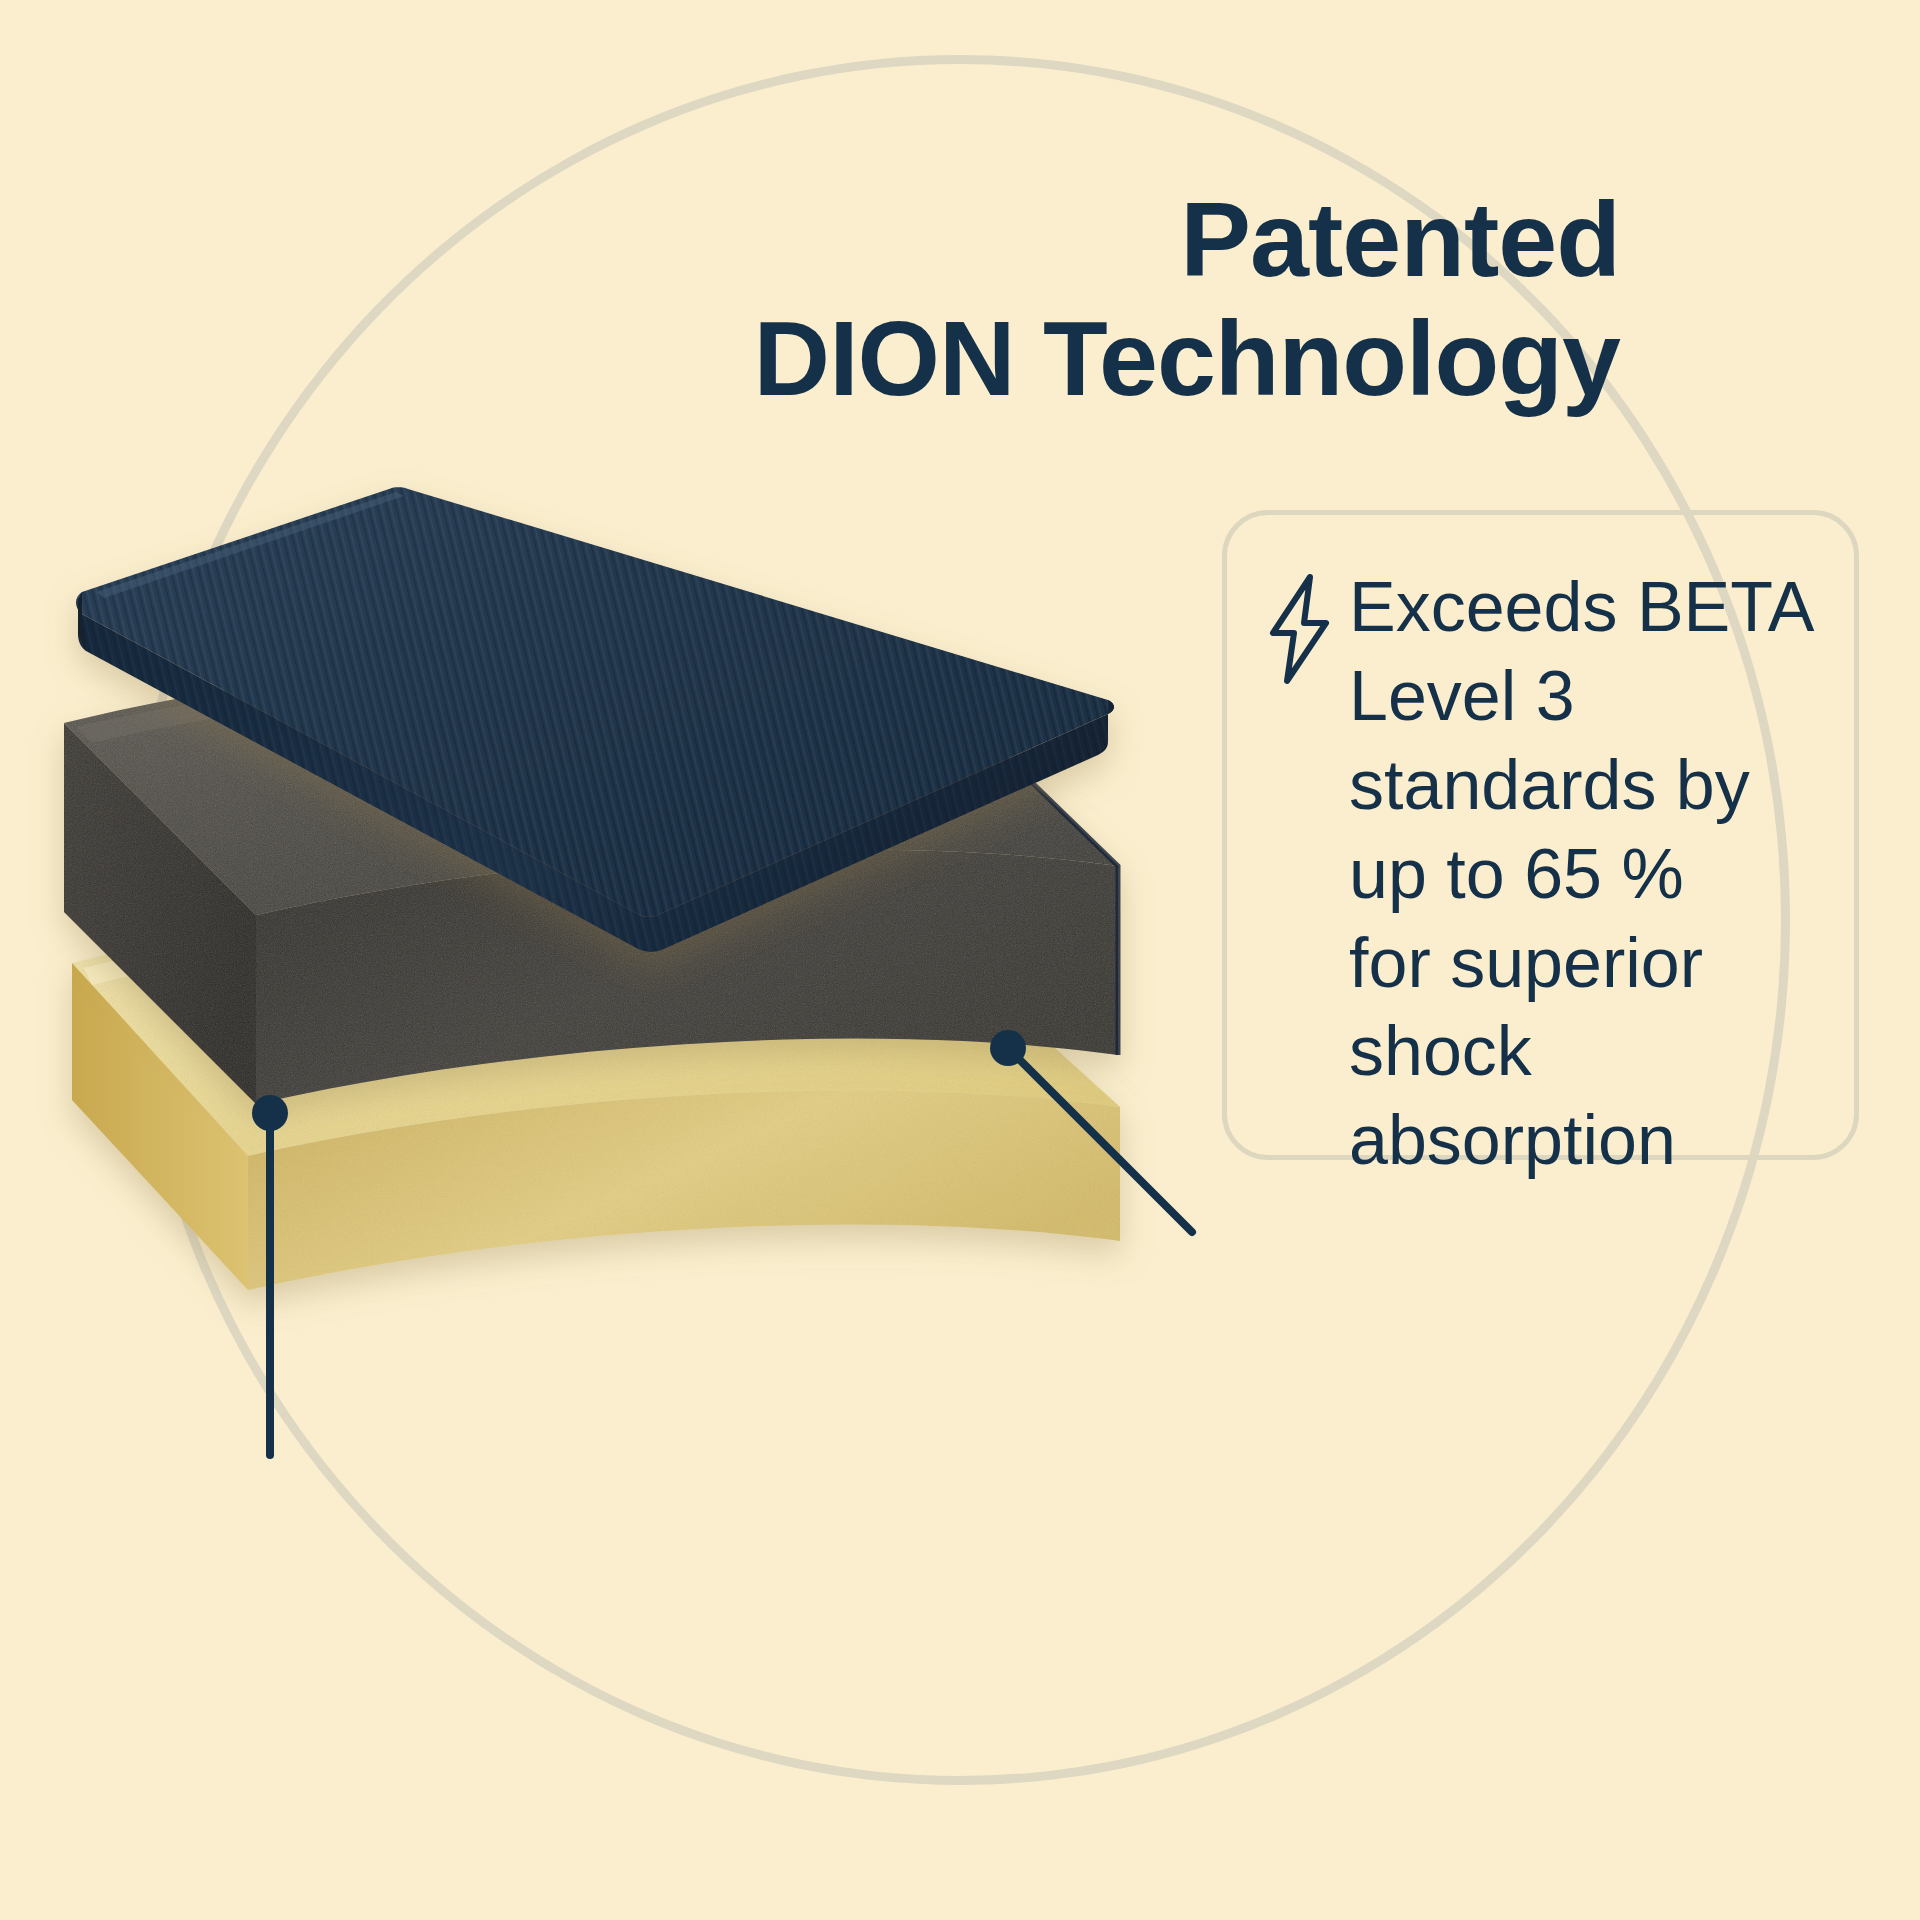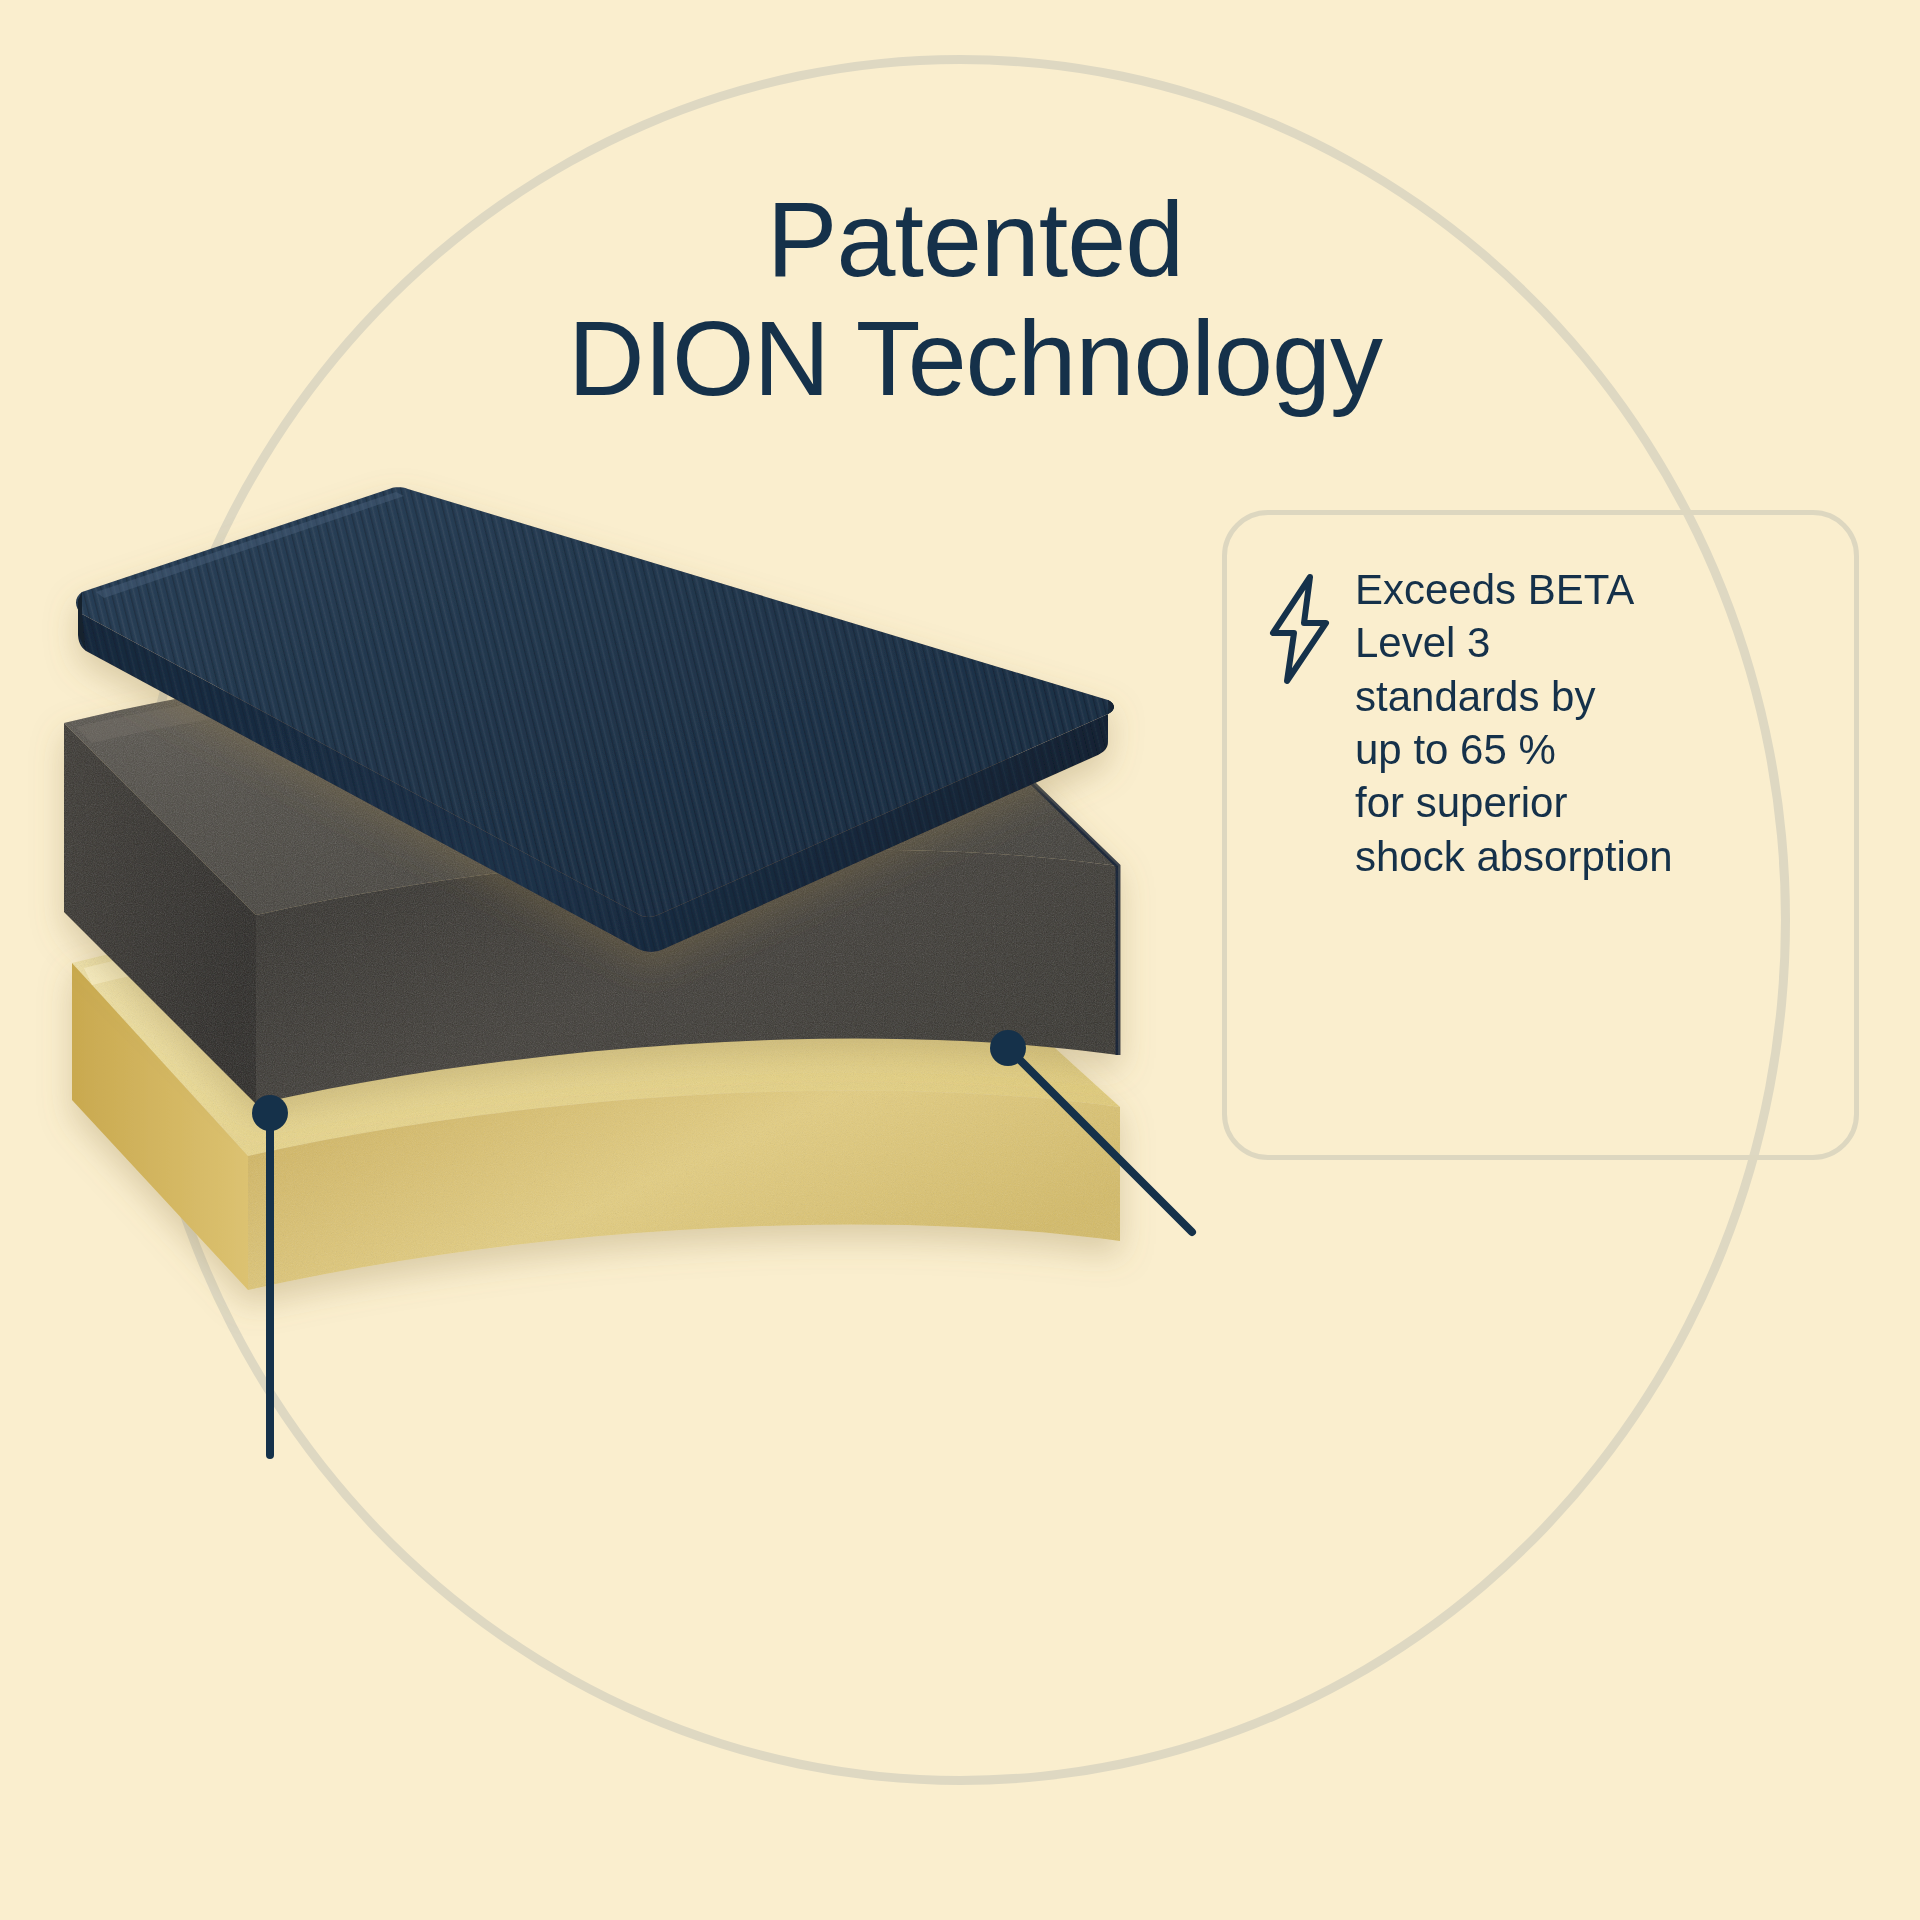--- a/index.html
+++ b/index.html
@@ -20,50 +20,50 @@
     border:9px solid #ded8c2;
     box-sizing:border-box;
     pointer-events:none;
   }
 
   
   .headline{
     position:absolute;
     left:330px; top:180px;
     width:1290px;
-    text-align:center;
+    text-align:right;
     color:#15314a;
     font-size:106px;
     line-height:1.12;
-    font-weight:400;
+    font-weight:700;
     letter-spacing:-1px;
     white-space:pre-line;
   }
 
   
   .callout{
     position:absolute;
     left:1222px; top:510px;
     width:637px; height:650px;
     border:5px solid #ddd7c0;
     border-radius:46px;
     box-sizing:border-box;
     display:flex;
     align-items:flex-start;
     padding:48px 30px 30px 36px;
   }
   .bolt-wrap{flex:0 0 auto;width:84px;padding-top:10px;}
   .bolt-wrap svg{display:block;width:74px;height:112px;}
   .callout-text{
     color:#15314a;
-    font-size:42px;
+    font-size:70px;
     line-height:1.27;
     font-weight:400;
     white-space:pre-line;
-    margin-left:8px;
+    margin-left:2px;
   }
 
   
   .stack{position:absolute;left:0;top:0;width:1920px;height:1920px;pointer-events:none;}
 
   
   .label{
     position:absolute;
     color:#15314a;
     font-weight:400;

